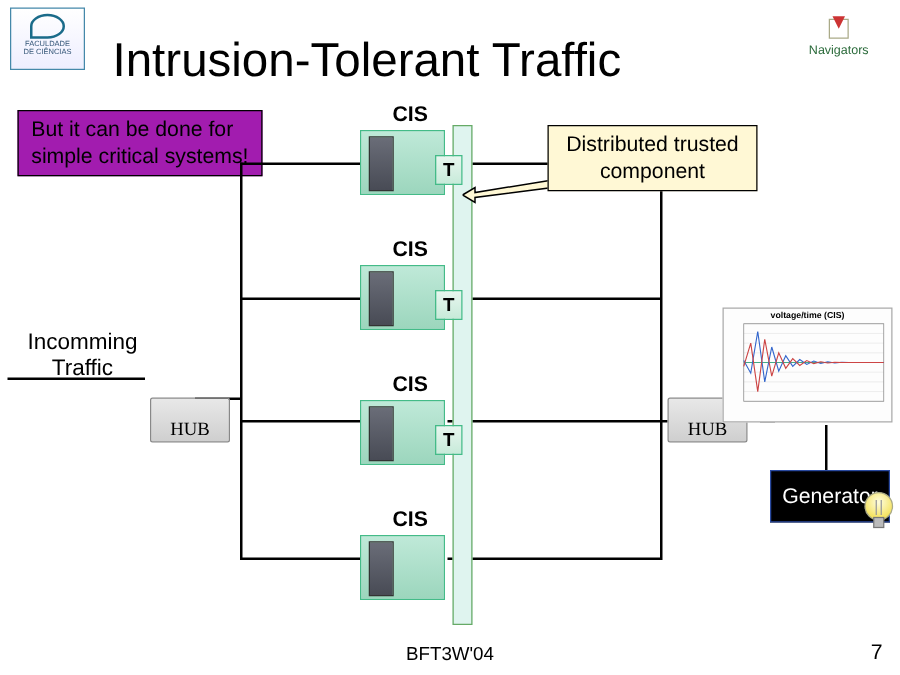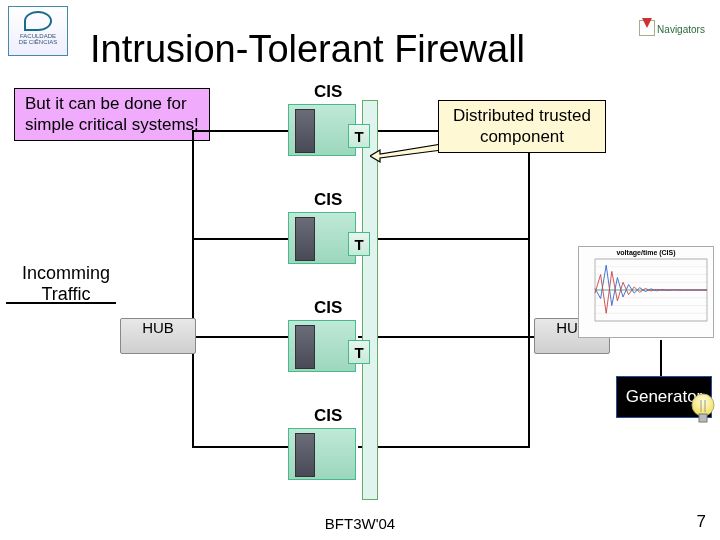--- a/index.html
+++ b/index.html
@@ -20,36 +20,36 @@
     font-size: 6px; text-align: center; color:#357;
     padding-top:4px;
   }
   .logo-left .ofc {
     width:28px;height:20px;border:2px solid #1a6b8a;border-radius:50% 50% 50% 0;
     margin:0 auto 2px;
   }
   .logo-right {
     position: absolute; top: 8px; right: 10px;
     width: 78px; height: 42px;
-    display:flex;flex-direction:row;align-items:center;justify-content:center;
+    display:flex;flex-direction:column;align-items:center;justify-content:center;
     font-size:10px; color:#2a6a3a;
   }
   .compass {
     width:20px;height:20px;position:relative;margin-bottom:2px;
   }
   .compass::before{content:"";position:absolute;inset:2px;border:1px solid #aa8;}
   .compass::after{content:"";position:absolute;left:50%;top:0;width:0;height:0;
     border:5px solid transparent;border-top:10px solid #c33;transform:translateX(-50%);}
   .title {
     position:absolute; top:28px; left:90px;
     font-size:38px; font-weight:400; color:#000;
   }
   .note-box {
     position:absolute; top:88px; left:14px;
-    border:1.5px solid #000; background:#f0abfc;
+    border:1.5px solid #000; background:#a21caf;
     padding:4px 10px; font-size:17px; line-height:1.25;
   }
   .dtc-box {
     position:absolute; top:100px; left:438px;
     border:1.5px solid #000; background:#fff8d5;
     padding:4px 14px; font-size:17px; line-height:1.25; text-align:center;
     z-index:40;
   }
   
   .callout {
@@ -61,24 +61,24 @@
   .incoming {
     position:absolute; top:263px; left:6px;
     font-size:18px; text-align:center; width:120px;
   }
   .inc-line {
     position:absolute; top:302px; left:6px; width:110px; height:1.5px; background:#000;
   }
 
   .hub {
     position:absolute;
-    width:76px; height:36px;
+    width:64px; height:36px;
     background:linear-gradient(#e8e8e8,#cfcfcf);
     border:1px solid #888; border-radius:2px;
-    font-size:15px; display:flex; align-items:flex-start; justify-content:center;
+    font-size:15px; display:flex; align-items:flex-end; justify-content:center;font-family:Liberation Serif, serif;
   }
   .hub-left { top:318px; left:120px; }
   .hub-right { top:318px; left:534px; }
 
   
   .bus {
     position:absolute; top:100px; left:362px;
     width:16px; height:400px;
     background:#dff4ef; border:1px solid #6a6;
     z-index:8;
@@ -176,21 +176,21 @@
 
 <div class="logo-left">
   <div class="ofc"></div>
   <span>FACULDADE<br>DE CIÊNCIAS</span>
 </div>
 <div class="logo-right">
   <div class="compass"></div>
   <span>Navigators</span>
 </div>
 
-<div class="title">Intrusion-Tolerant Firewall</div>
+<div class="title">Intrusion-Tolerant Traffic</div>
 
 <div class="note-box">But it can be done for<br>simple critical systems!</div>
 
 <div class="dtc-box">Distributed trusted<br>component</div>
 <div class="callout">
   <svg viewBox="0 0 72 24">
     <polygon points="0,12 10,6 10,10 72,0 72,6 10,14 10,18" fill="#fff8d5" stroke="#000" stroke-width="1.2"></polygon>
   </svg>
 </div>
 

